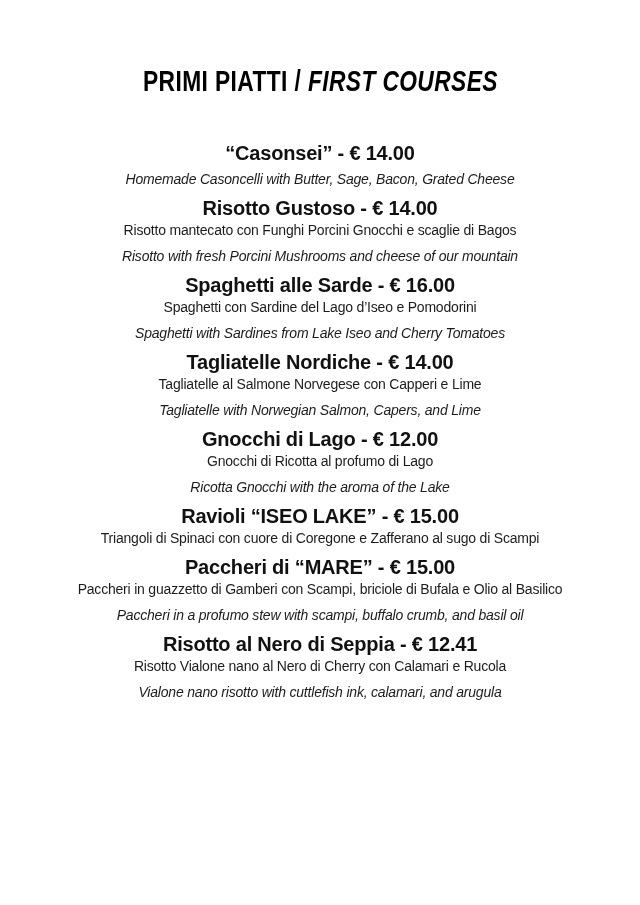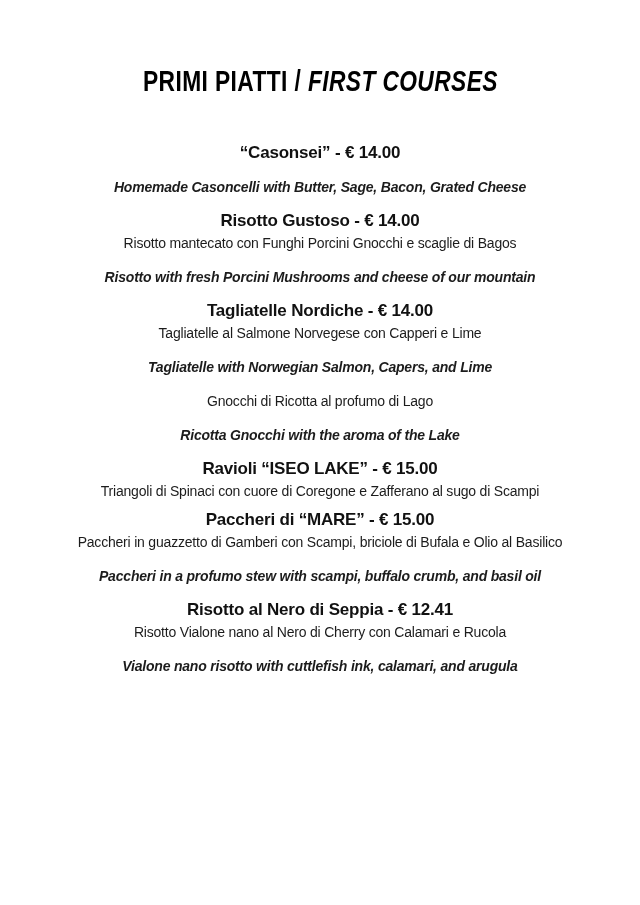--- a/index.html
+++ b/index.html
@@ -42,34 +42,33 @@
     margin-top: 44px;
   }
   .menu-item {
     text-align: center;
     font-size: 14px;
     line-height: 22px;
     letter-spacing: -0.2px;
     margin: 0 0 7px 0;
   }
   .item-title {
-    font-size: 17px;
+    font-size: 20px;
     font-weight: 700;
     margin: 0;
     color: #111111;
   }
   .item-desc-it {
     margin: 0;
     color: #1c1c1c;
   }
   .item-desc-en {
-    margin: 12px;
+    margin: 4px;
     font-style: italic;
     color: #1c1c1c;
-    font-weight: bold;
   }
 </style>
 </head>
 <body>
 
 <div class="page">
 
   <h1 class="page-title">
     <span class="title-inner">
       <span class="title-it">PRIMI PIATTI</span>
@@ -84,28 +83,34 @@
       <h2 class="item-title">“Casonsei” - € 14.00</h2>
       <p class="item-desc-en">Homemade Casoncelli with Butter, Sage, Bacon, Grated Cheese</p>
     </section>
 
     <section class="menu-item">
       <h2 class="item-title">Risotto Gustoso - € 14.00</h2>
       <p class="item-desc-it">Risotto mantecato con Funghi Porcini Gnocchi e scaglie di Bagos</p>
       <p class="item-desc-en">Risotto with fresh Porcini Mushrooms and cheese of our mountain</p>
     </section>
 
+    <section class="menu-item">
+      <h2 class="item-title">Spaghetti alle Sarde - € 16.00</h2>
+      <p class="item-desc-it">Spaghetti con Sardine del Lago d’Iseo e Pomodorini</p>
+      <p class="item-desc-en">Spaghetti with Sardines from Lake Iseo and Cherry Tomatoes</p>
+    </section>
 
     <section class="menu-item">
       <h2 class="item-title">Tagliatelle Nordiche - € 14.00</h2>
       <p class="item-desc-it">Tagliatelle al Salmone Norvegese con Capperi e Lime</p>
       <p class="item-desc-en">Tagliatelle with Norwegian Salmon, Capers, and Lime</p>
     </section>
 
     <section class="menu-item">
+      <h2 class="item-title">Gnocchi di Lago - € 12.00</h2>
       <p class="item-desc-it">Gnocchi di Ricotta al profumo di Lago</p>
       <p class="item-desc-en">Ricotta Gnocchi with the aroma of the Lake</p>
     </section>
 
     <section class="menu-item">
       <h2 class="item-title">Ravioli “ISEO LAKE” - € 15.00</h2>
       <p class="item-desc-it">Triangoli di Spinaci con cuore di Coregone e Zafferano al sugo di Scampi</p>
     </section>
 
     <section class="menu-item">

